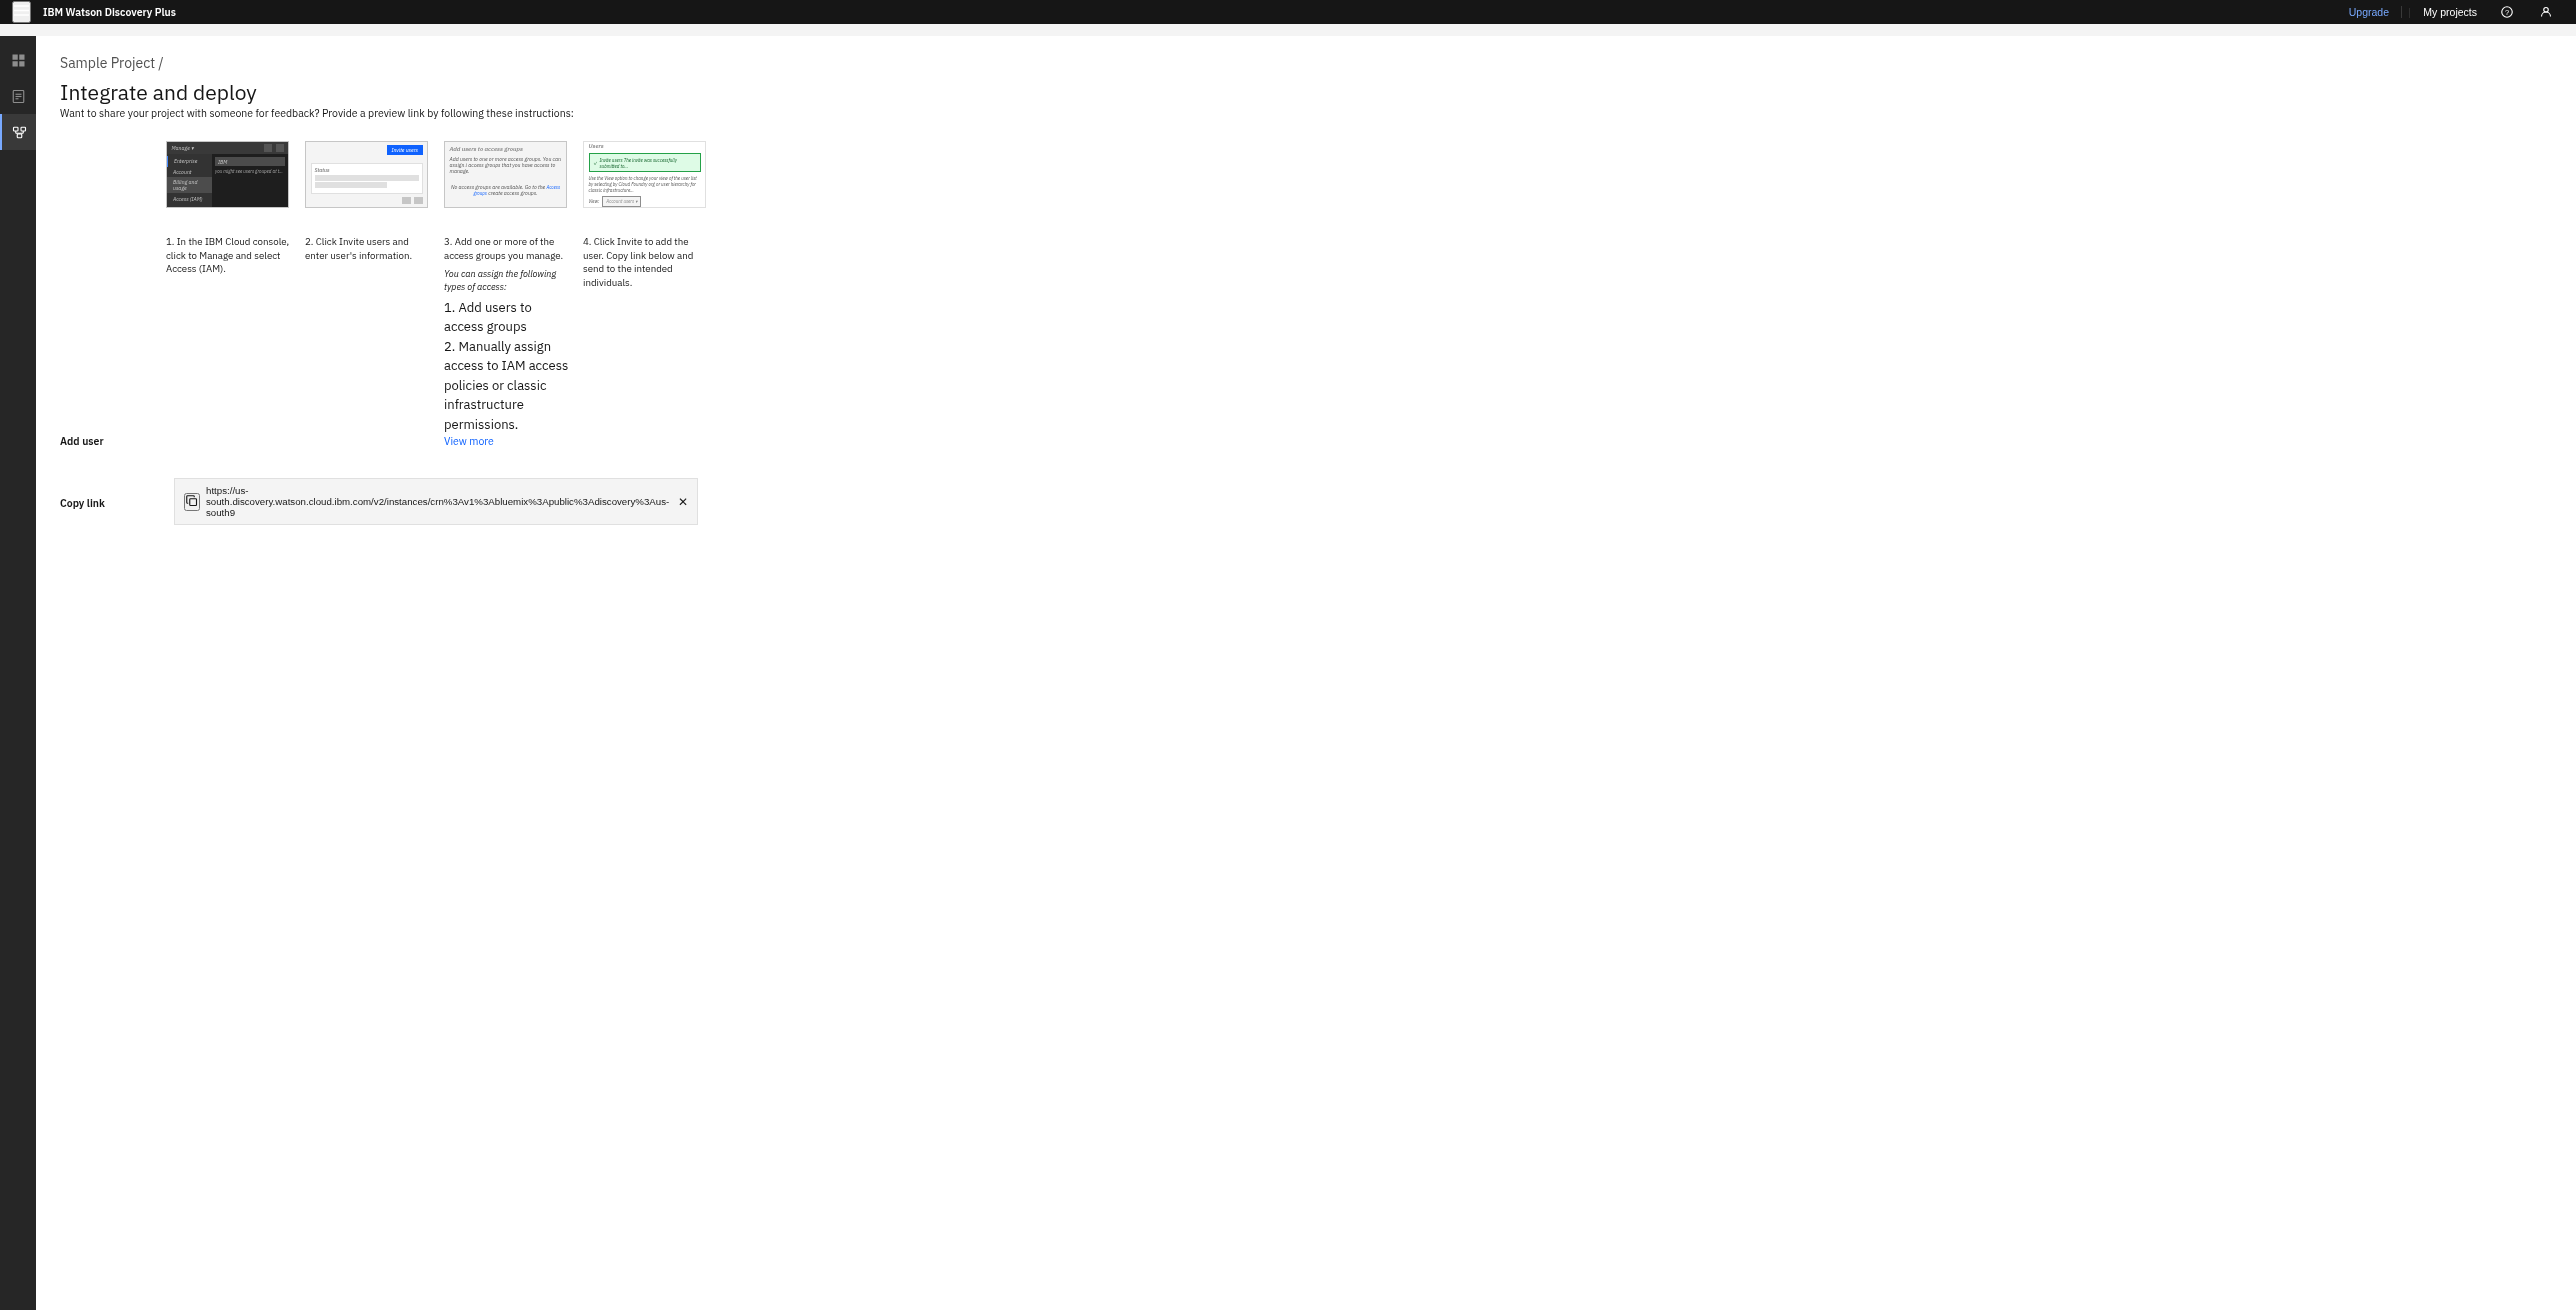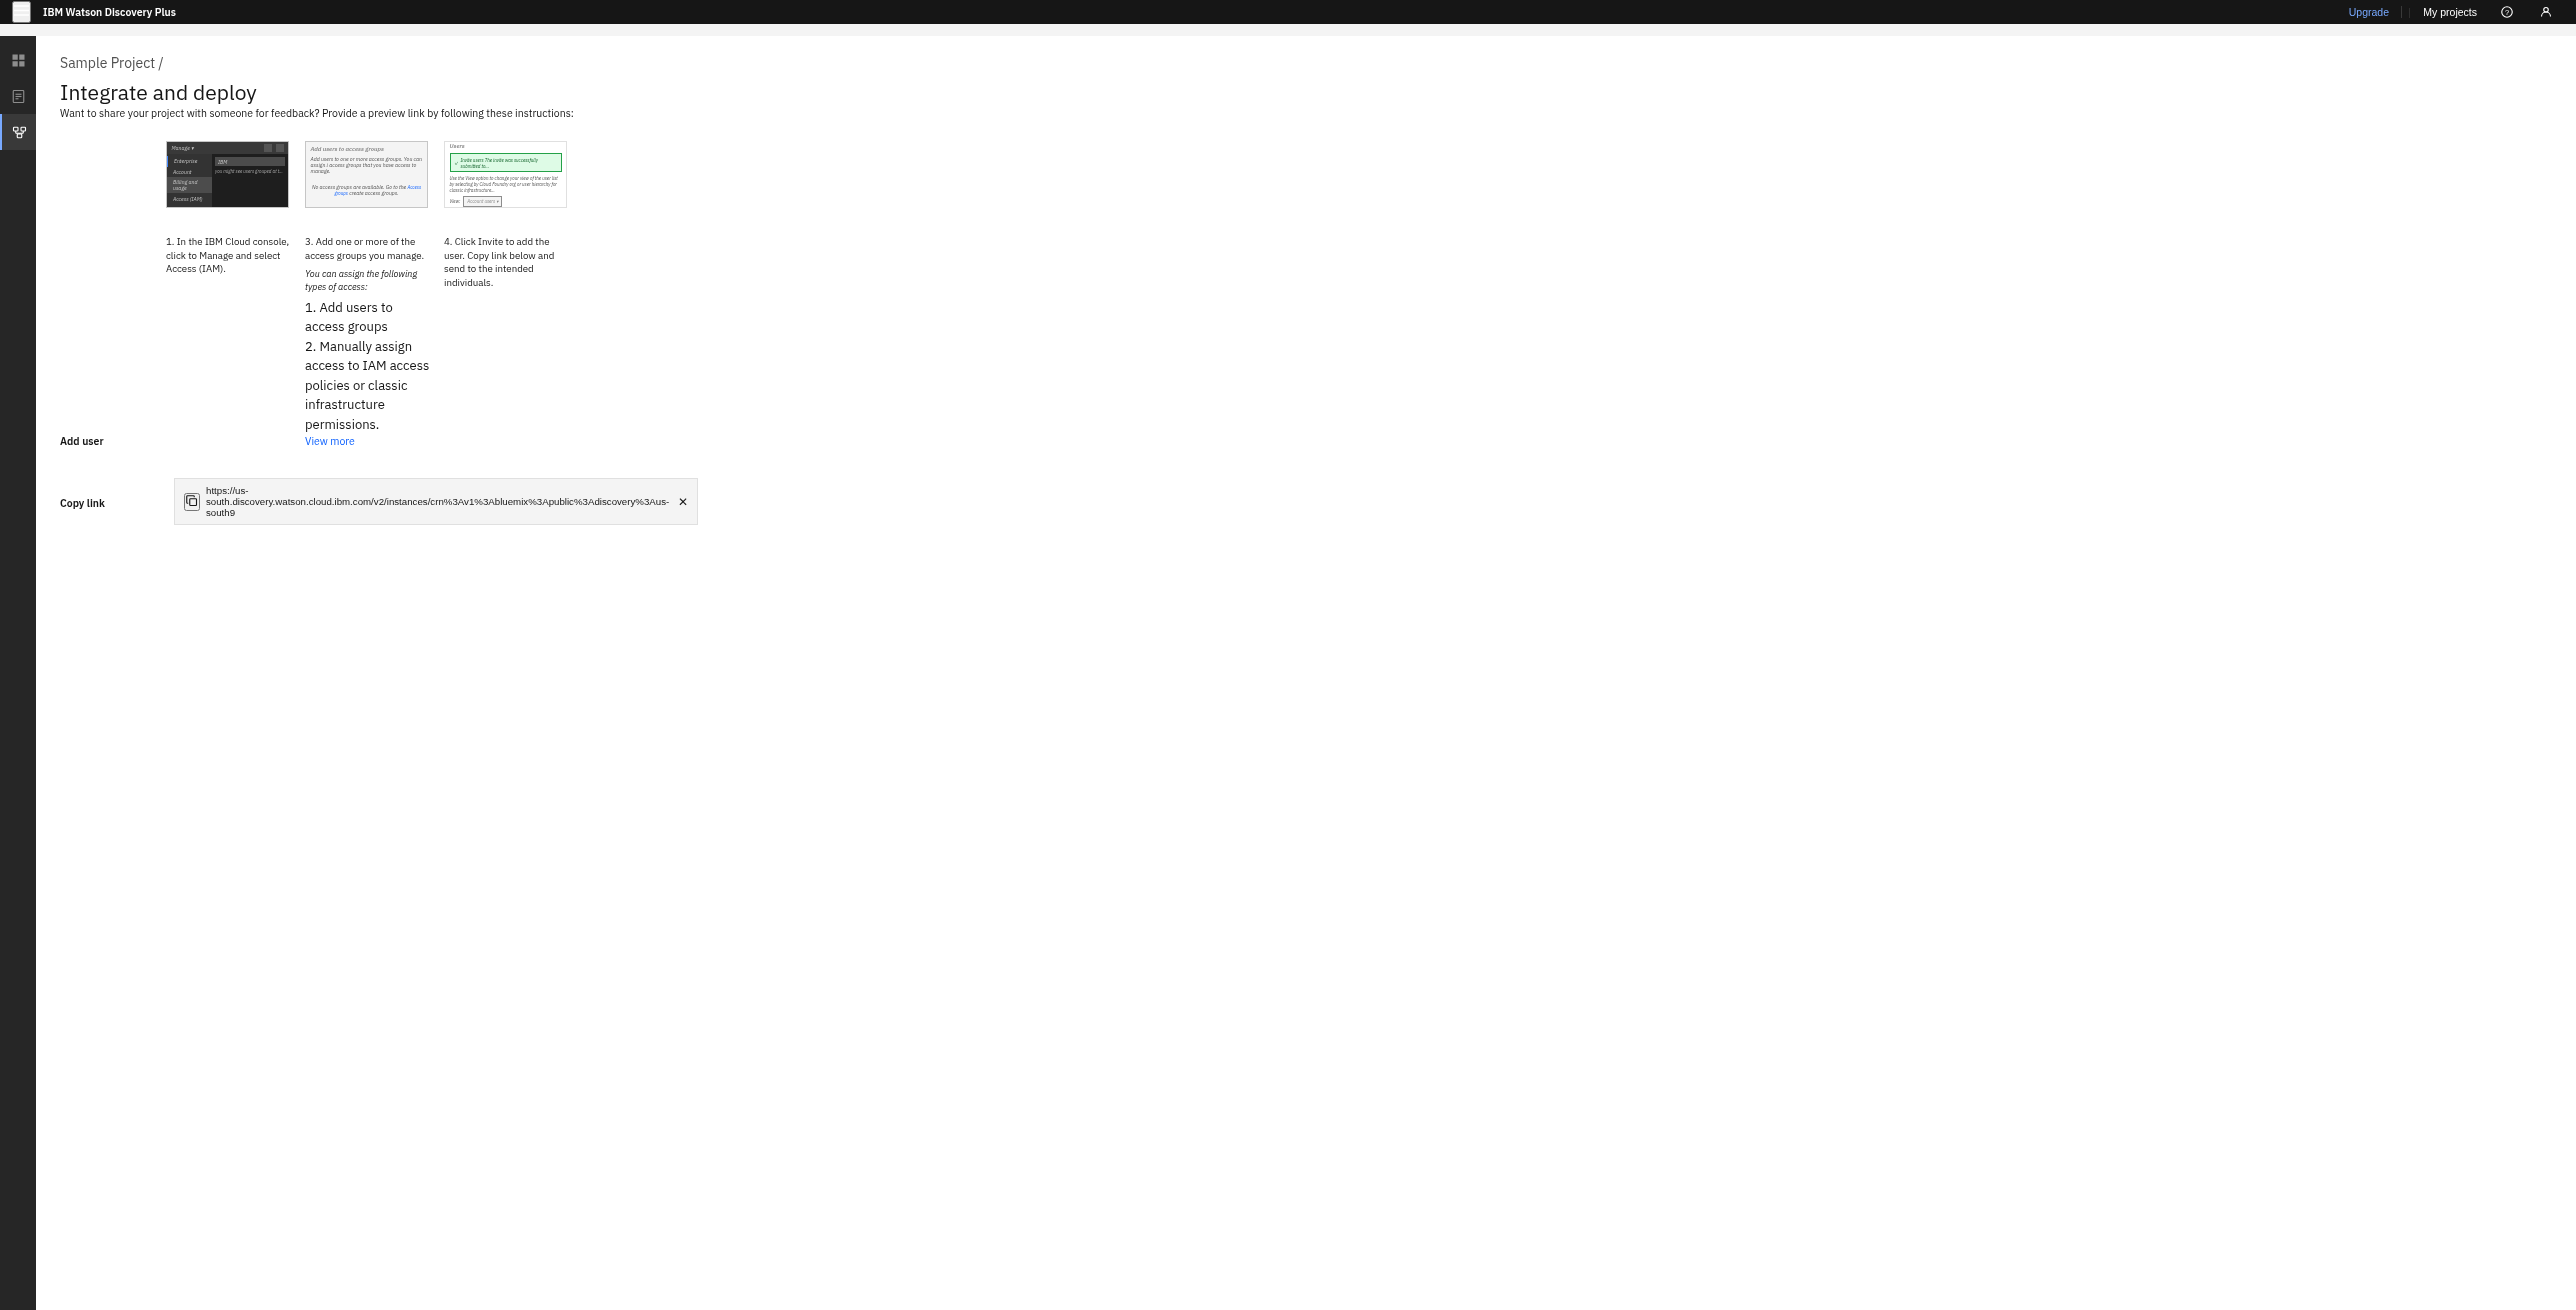--- a/index.html
+++ b/index.html
@@ -237,20 +237,39 @@
               <div style="flex:1; padding:3px; font-size:4.5px; color:#c6c6c6;">
                 <div style="background:#4c4c4c; padding:1.5px 3px; margin-bottom:2.2px; font-size:5.2px;">IBM</div>
                 <div style="font-size:4.5px; color:#a8a8a8;">you might see users grouped at t...</div>
               </div>
             </div>
           </div>
         </div>
         <p class="step-text">1. In the IBM Cloud console, click to Manage and select Access (IAM).</p>
       </div>
 
+      <div class="step-col">
+        <div class="step-img img-step2">
+          <div class="img-step2-inner" style="width:100%;">
+            <div style="display:flex; justify-content:flex-end; margin-bottom:3px;">
+              <div class="img-step2-btn">Invite users</div>
+            </div>
+            <div class="img-step2-status" style="font-size:5.2px; padding:3px;">
+              <div style="font-weight:600; margin-bottom:2.2px;">Status</div>
+              <div class="img-step2-row"></div>
+              <div class="img-step2-row" style="width:70%;"></div>
+            </div>
+            <div style="display:flex; justify-content:flex-end; gap:3px; margin-top:3px;">
+              <div style="width:9px;height:7.5px;background:#c6c6c6;"></div>
+              <div style="width:9px;height:7.5px;background:#c6c6c6;"></div>
+            </div>
+          </div>
+        </div>
+        <p class="step-text">2. Click Invite users and enter user's information.</p>
+      </div>
 
       <div class="step-col">
         <div class="step-img img-step3">
           <div class="img-step3-inner">
             <div class="img-step3-title">Add users to access groups</div>
             <div class="img-step3-subtitle">Add users to one or more access groups. You can assign i access groups that you have access to manage.</div>
             <div class="img-step3-empty">No access groups are available. Go to the <span class="img-step3-link">Access groups</span> create access groups.</div>
           </div>
         </div>
         <p class="step-text">3. Add one or more of the access groups you manage.</p>

